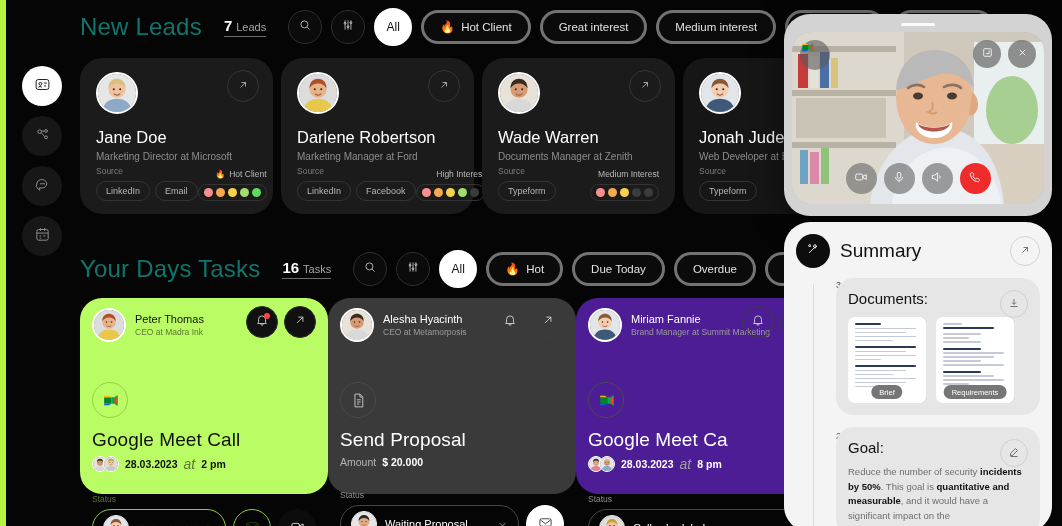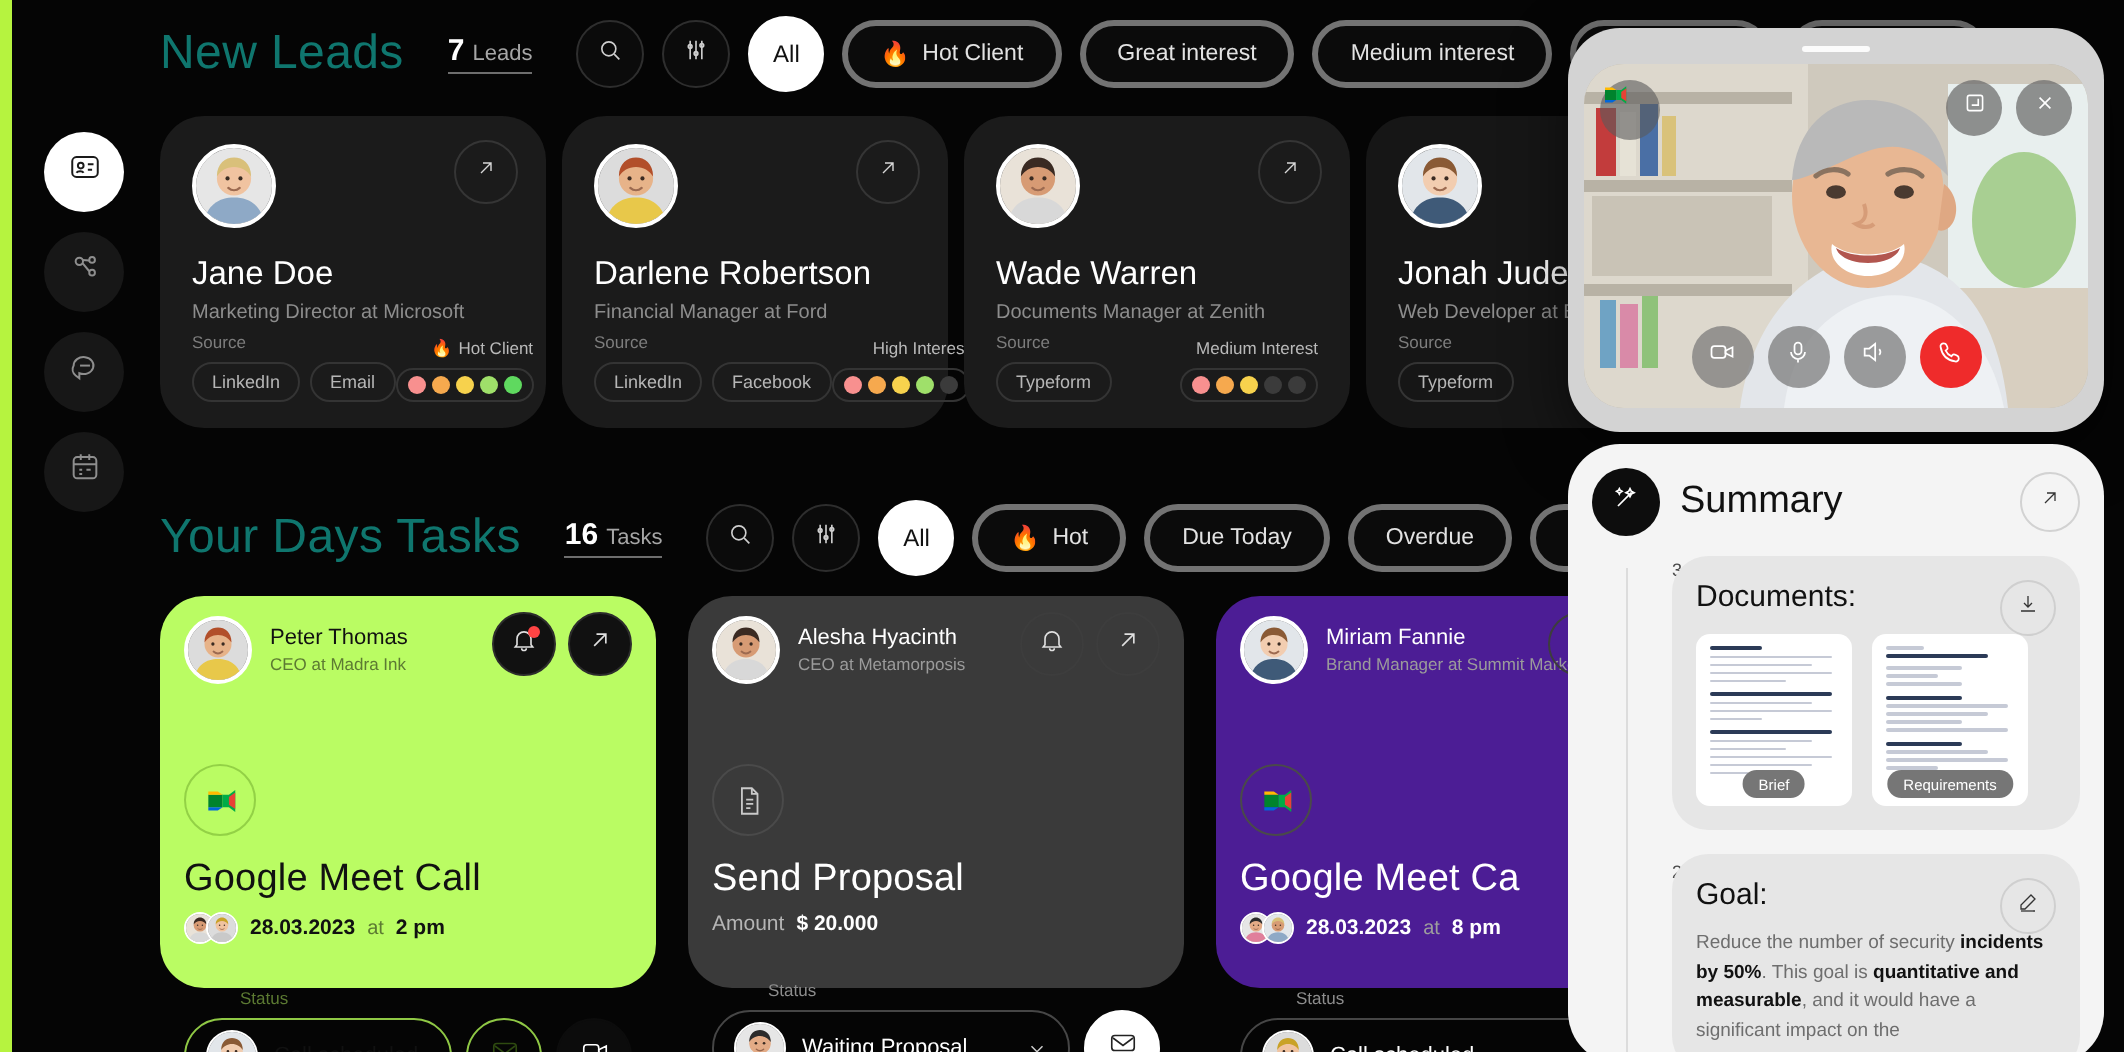--- a/index.html
+++ b/index.html
@@ -91,21 +91,21 @@
     padding: 4px 9px; cursor: pointer;
   }
   .int-lbl { font-size: 8.5px; color: #b9b9b9; display: flex; align-items: center; gap: 3px; justify-content: flex-end; }
   .dots {
     display: flex; gap: 3px; margin-top: 5px; border: 1px solid #343434;
     border-radius: 11px; padding: 3px 5px;
   }
   .dot { width: 9px; height: 9px; border-radius: 50%; background: #3b3b3b; }
 
   
-  .tasks-row { display: flex; gap: 16px; margin-top: 2px; }
+  .tasks-row { display: flex; gap: 0; margin-top: 2px; }
   .task-card {
     width: 248px; flex: none; border-radius: 22px; background: #4c1d95;
     padding: 10px 12px 14px; position: relative; height: 196px;
   }
   .task-card.hl { background: #bafc63; }
   .task-card.mid { background: #3a3a3a; }
   .t-head { display: flex; align-items: center; gap: 9px; }
   .t-av { width: 34px; height: 34px; border-radius: 50%; overflow: hidden; border: 2px solid #fff; background: #777; flex: none; }
   .t-av svg { width: 100%; height: 100%; display: block; }
   .t-name { font-size: 11px; color: #fff; }
@@ -130,27 +130,27 @@
   }
   .task-card.hl .t-appic { border-color: #93d146; }
   .t-title { font-size: 19px; color: #fff; white-space: nowrap; letter-spacing: .1px; }
   .task-card.hl .t-title { color: #111; }
   .t-sub { display: flex; align-items: center; gap: 6px; margin-top: 5px; }
   .mini-av { width: 16px; height: 16px; border-radius: 50%; overflow: hidden; border: 1px solid #fff; background:#888; }
   .mini-av svg { width: 100%; height: 100%; display: block; }
   .mini-stack { display: flex; }
   .mini-stack .mini-av + .mini-av { margin-left: -5px; }
   .t-date { font-size: 10.5px; color: #fff; font-weight: 700; }
-  .t-at { font-size: 10px; color: #9d9d9d; }
+  .t-at { font-size: 14px; color: #9d9d9d; font-style: italic; }
   .t-time { font-size: 10.5px; color: #fff; font-weight: 700; }
   .task-card.hl .t-date, .task-card.hl .t-time { color: #111; }
   .task-card.hl .t-at { color: #5c7a32; }
   .t-amount-lbl { font-size: 10.5px; color: #b5b5b5; }
   .t-amount-val { font-size: 10.5px; color: #fff; font-weight: 700; }
-  .t-status-lbl { font-size: 8.5px; color: #8d8d8d; margin-top: 22px; margin-left: 28px; }
+  .t-status-lbl { font-size: 8.5px; color: #8d8d8d; margin-top: 22px; }
   .task-card.hl .t-status-lbl { color: #5c7a32; }
   .t-status-row { display: flex; align-items: center; gap: 7px; margin-top: 5px; }
   .t-select {
     flex: 1; height: 38px; border-radius: 19px; border: 1px solid #464646;
     display: flex; align-items: center; gap: 8px; padding: 0 10px; cursor: pointer; min-width: 0;
   }
   .task-card.hl .t-select { border-color: #8fc845; }
   .t-select .t-av { width: 26px; height: 26px; border-width: 1px; }
   .t-sel-txt { font-size: 11px; color: #fff; white-space: nowrap; flex: 1; }
   .task-card.hl .t-sel-txt { color: #111; }
@@ -388,21 +388,21 @@
               <circle cx="23.4" cy="16" r="1.1" fill="#3a2b22"></circle>
               <path d="M17 21c1.8 1.6 4.2 1.6 6 0" stroke="#9c6a50" stroke-width="1.2" fill="none" stroke-linecap="round"></path>
             </svg>
           </div>
           <div class="lead-arrow">
             <span><svg viewBox="0 0 24 24">
                 <path d="M7 17 17 7M9 7h8v8"></path>
               </svg></span>
           </div>
           <div class="lead-name">Darlene Robertson</div>
-          <div class="lead-role">Financial Manager at Ford</div>
+          <div class="lead-role">Marketing Manager at Ford</div>
           <div class="lead-foot">
             <div>
               <div class="src-lbl">Source</div>
               <div class="src-tags">
                 <span class="src-tag">LinkedIn</span>
                 <span class="src-tag">Facebook</span>
               </div>
             </div>
             <div>
               <div class="int-lbl">

